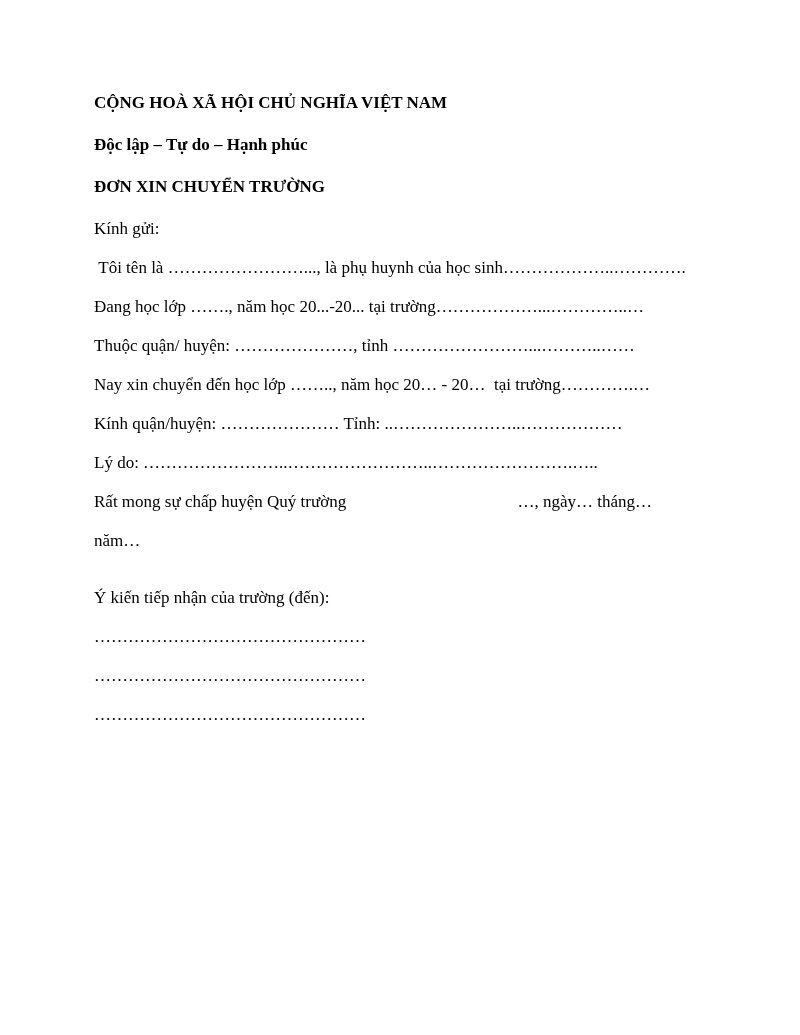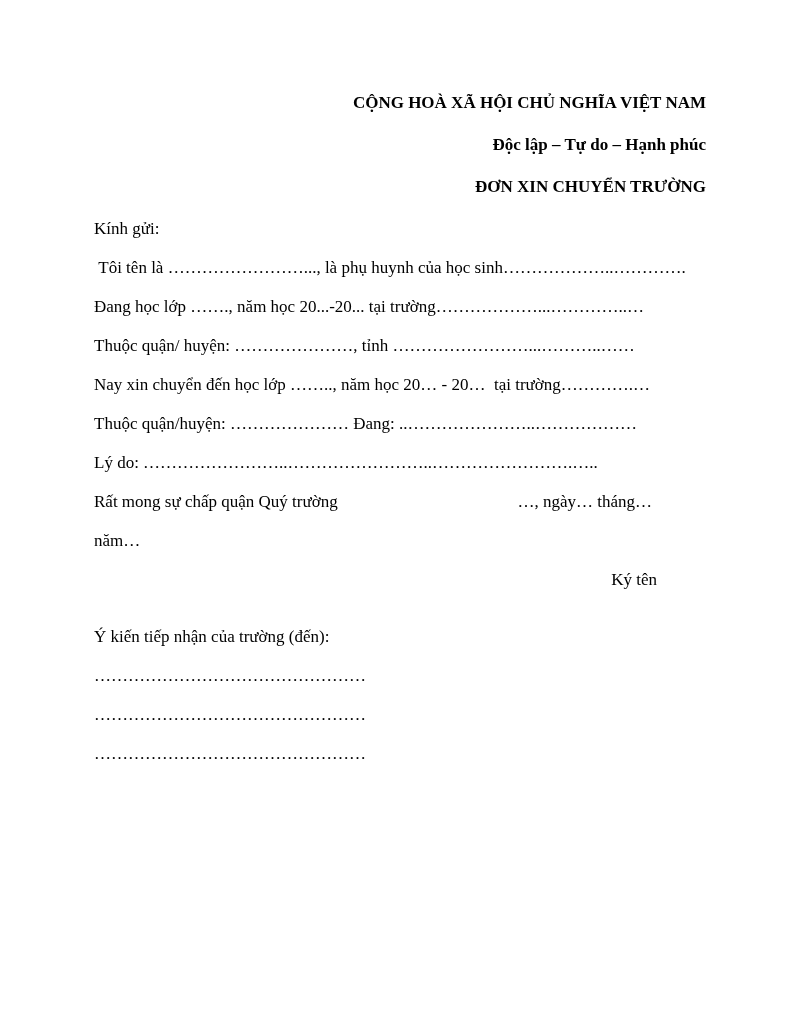--- a/index.html
+++ b/index.html
@@ -18,21 +18,21 @@
     box-sizing: border-box;
     padding: 94px 94px 0 94px;
     overflow: hidden;
   }
   .page p {
     margin: 0 0 21px 0;
     line-height: 18px;
     white-space: pre-wrap;
   }
   .title {
-    text-align: right;
+    text-align: left;
     font-weight: bold;
     margin: 0 0 24px 0 !important;
     line-height: 18px;
   }
   .recipient .dash {
     display: inline-block;
     width: 56px;
   }
   .closing-line {
     display: flex;
@@ -59,28 +59,27 @@
   <p class="title">ĐƠN XIN CHUYỂN TRƯỜNG</p>
 
   <p>Kính gửi:</p>
 
 
 
   <p> Tôi tên là ……………………..., là phụ huynh của học sinh………………..………….</p>
   <p>Đang học lớp ……., năm học 20...-20... tại trường………………...…………..…</p>
   <p>Thuộc quận/ huyện: …………………, tỉnh ……………………...………..……</p>
   <p>Nay xin chuyển đến học lớp …….., năm học 20… - 20…  tại trường………….…</p>
-  <p>Thuộc quận/huyện: ………………… Đang: ..…………………..………………</p>
+  <p>Kính quận/huyện: ………………… Tỉnh: ..…………………..………………</p>
   <p>Lý do: ……………………..……………………..…………………….…..</p>
 
-  <p class="closing-line"><span>Rất mong sự chấp quận Quý trường</span><span class="date-part">…, ngày… tháng…</span></p>
+  <p class="closing-line"><span>Rất mong sự chấp huyện Quý trường</span><span class="date-part">…, ngày… tháng…</span></p>
 
   <p>năm…</p>
 
-  <p class="signature-line">Ký tên</p>
 
   <p class="reception-heading">Ý kiến tiếp nhận của trường (đến):</p>
 
   <p>…………………………………………</p>
   <p>…………………………………………</p>
   <p>…………………………………………</p>
 
 </div>
 
 </body></html>

